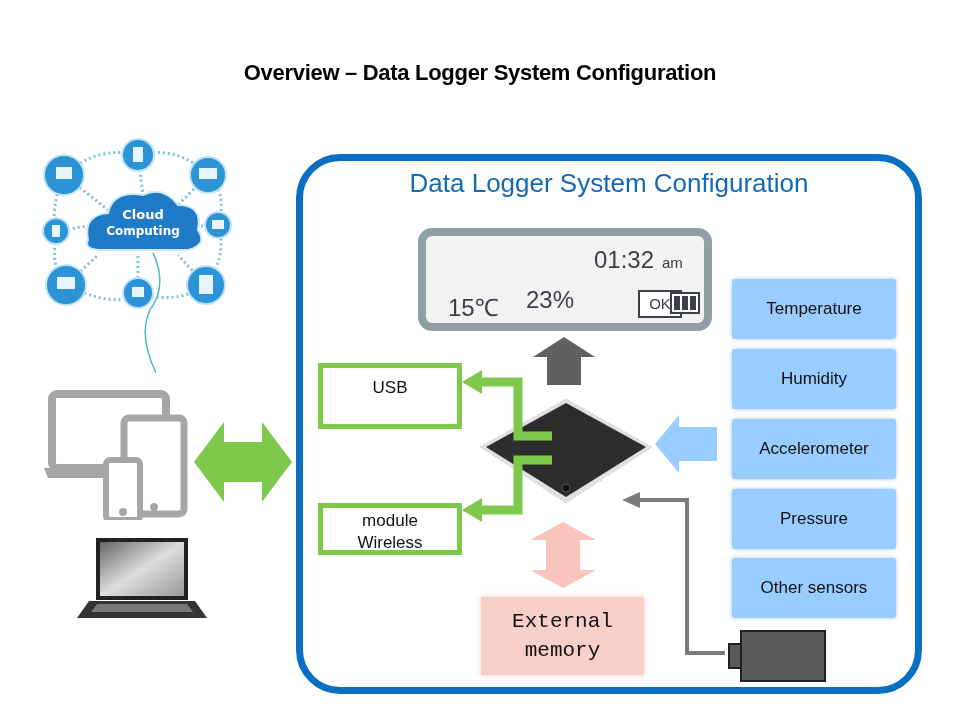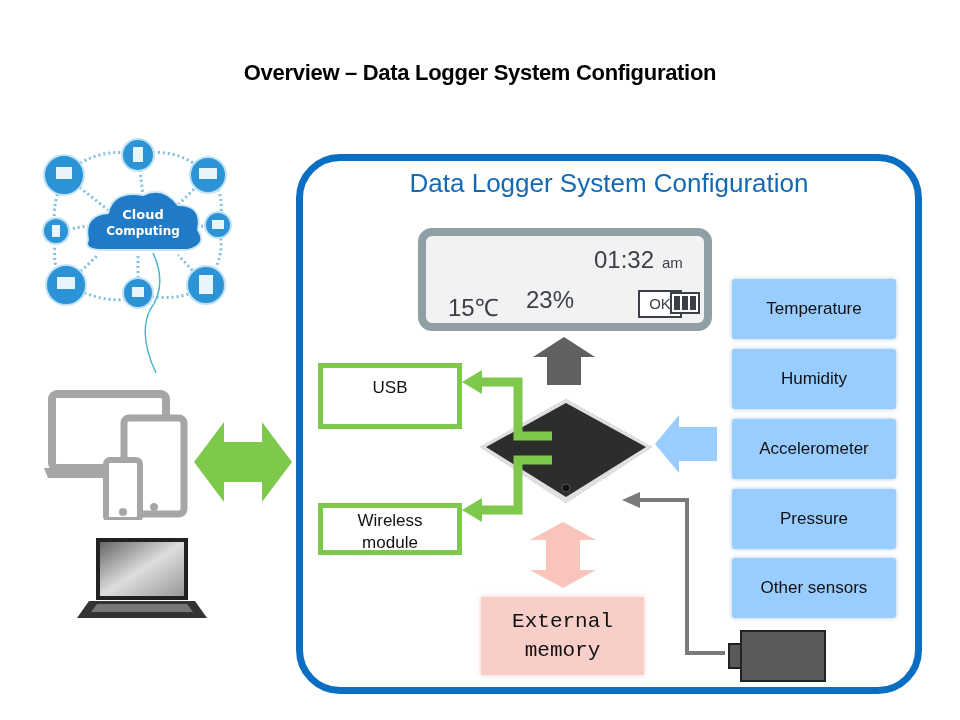--- a/index.html
+++ b/index.html
@@ -129,22 +129,22 @@
 
 <svg class="abs" style="left:460px;top:368px" width="100" height="160">
   <path d="M92 68 L58 68 L58 14 L20 14" stroke="#7ec94b" stroke-width="9" fill="none"></path>
   <path d="M2 14 L22 2 L22 26 Z" fill="#7ec94b"></path>
   <path d="M92 92 L58 92 L58 142 L20 142" stroke="#7ec94b" stroke-width="9" fill="none"></path>
   <path d="M2 142 L22 130 L22 154 Z" fill="#7ec94b"></path>
 </svg>
 
 <div id="usb-box" class="abs gbox">USB</div>
 <div id="wireless-box" class="abs gbox">
+  <div>module</div>
   <div>Wireless</div>
-  <div>module</div>
 </div>
 
 <svg class="abs" style="left:655px;top:415px" width="62" height="58">
   <path d="M0 29 L24 0 L24 12 L62 12 L62 46 L24 46 L24 58 Z" fill="#99ccff"></path>
 </svg>
 
 <div class="abs sensor" style="top:279px">Temperature</div>
 <div class="abs sensor" style="top:349px">Humidity</div>
 <div class="abs sensor" style="top:419px">Accelerometer</div>
 <div class="abs sensor" style="top:489px">Pressure</div>

